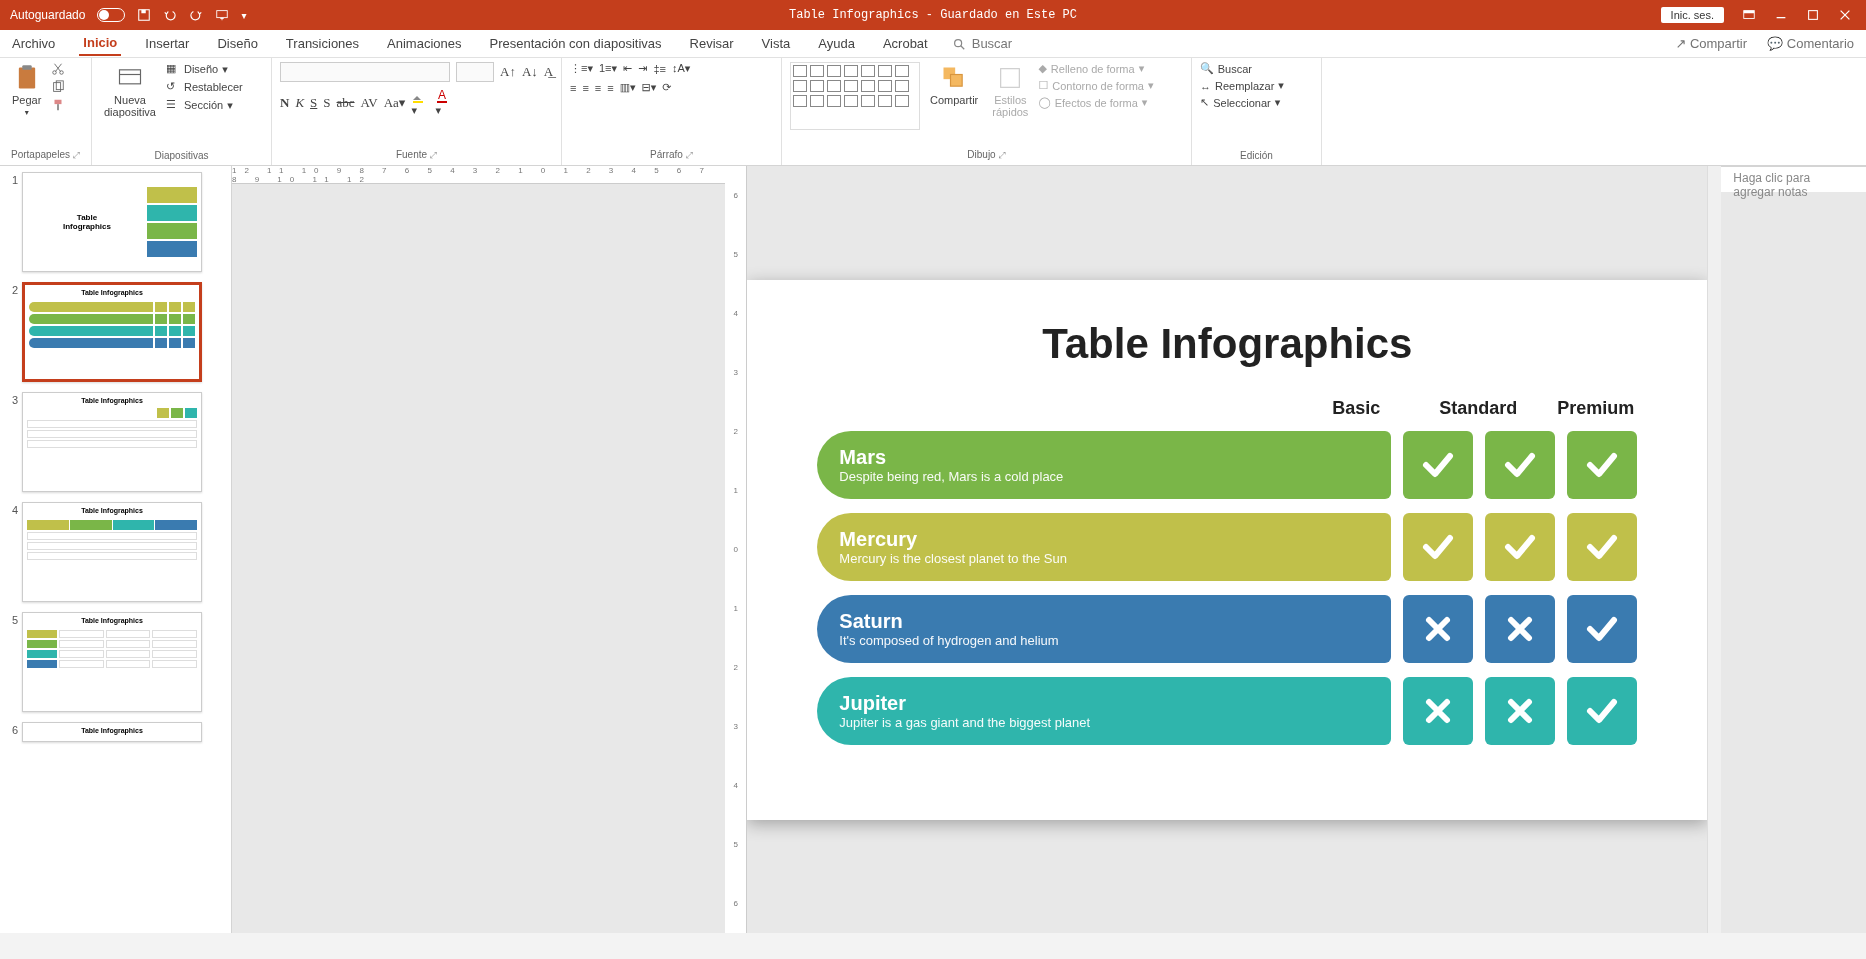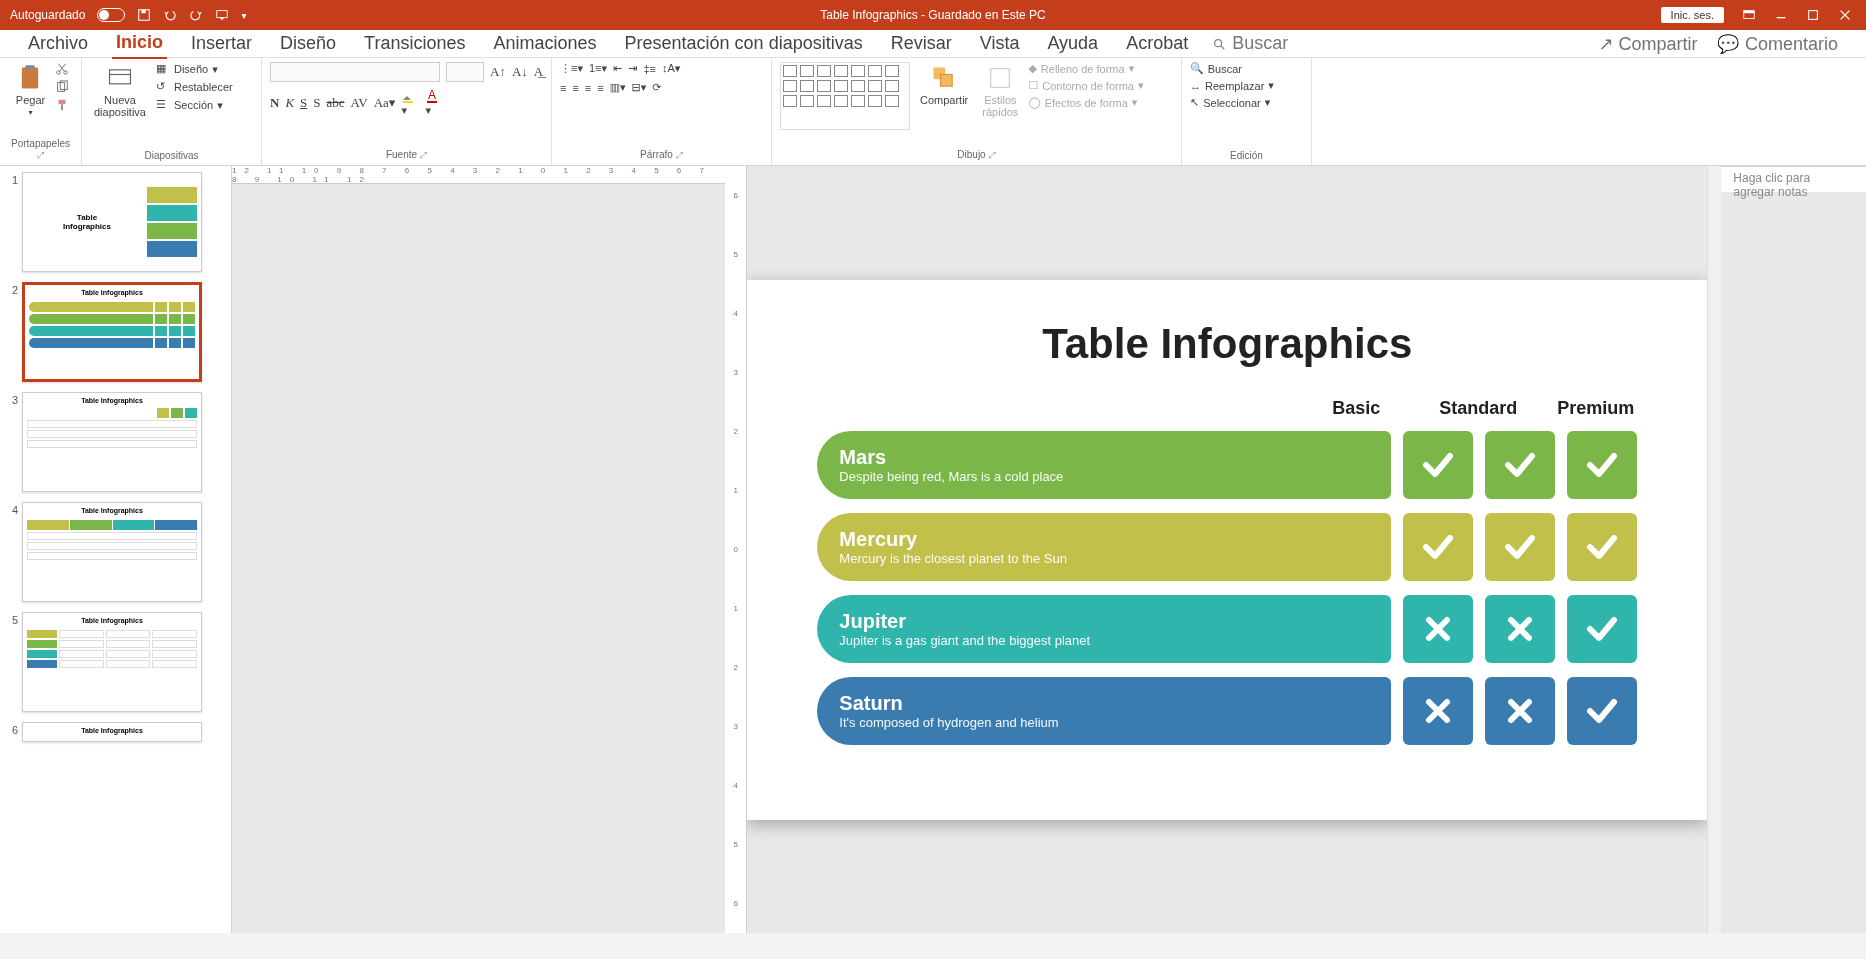--- a/index.html
+++ b/index.html
@@ -3,26 +3,26 @@
 <meta charset="utf-8">
 <style>
 * { margin: 0; padding: 0; box-sizing: border-box; font-family: "Segoe UI", sans-serif; }
 body { background: #f3f3f3; overflow: hidden; width: 1866px; height: 959px; }
 
 
 .title-bar { background: #c43e1c; height: 30px; display: flex; align-items: center; color: #fff; font-size: 12px; position: relative; }
 .title-left { display: flex; align-items: center; gap: 12px; padding-left: 10px; }
 .autosave-toggle { width: 28px; height: 14px; border: 1px solid #fff; border-radius: 7px; position: relative; }
 .autosave-toggle::after { content: ''; width: 10px; height: 10px; background: #fff; border-radius: 50%; position: absolute; left: 1px; top: 1px; }
-.title-center { position: absolute; left: 50%; transform: translateX(-50%); }
+.title-center { position: absolute; left: 50%; transform: translateX(-50%); font-family: Liberation Mono, monospace; }
 .title-right { margin-left: auto; display: flex; align-items: center; gap: 18px; padding-right: 14px; }
 .signin-btn { background: #fff; color: #333; padding: 2px 10px; font-size: 11px; border-radius: 2px; }
 
 
-.menu-bar { background: #fff; height: 28px; display: flex; align-items: center; padding: 0 24px; gap: 20px; font-size: 18px; border-bottom: 1px solid #e1e1e1; }
+.menu-bar { background: #fff; height: 28px; display: flex; align-items: center; padding: 0 8px; gap: 20px; font-size: 13px; border-bottom: 1px solid #e1e1e1; }
 .menu-item { padding: 4px 4px; cursor: pointer; color: #444; }
 .menu-item.active { color: #c43e1c; border-bottom: 2px solid #c43e1c; font-weight: 600; }
 .menu-right { margin-left: auto; display: flex; gap: 12px; }
 .share-btn { color: #737373; }
 .search-menu { display: flex; align-items: center; gap: 6px; color: #777; }
 
 
 .ribbon { background: #fff; height: 108px; display: flex; border-bottom: 1px solid #d4d4d4; }
 .ribbon-group { border-right: 1px solid #e1e1e1; padding: 4px 8px 2px; display: flex; flex-direction: column; justify-content: space-between; }
 .ribbon-group-label { font-size: 10px; color: #666; text-align: center; padding-bottom: 2px; }
@@ -165,21 +165,21 @@
     </div>
     <div class="menu-item share-btn">
       <span>💬</span>
       <span>Comentario</span>
     </div>
   </div>
 </div>
 
 <div class="ribbon">
 
-  <div class="ribbon-group" style="width:82px;align-items:center;">
+  <div class="ribbon-group" style="width:92px;">
     <div class="ribbon-body">
       <div class="ribbon-btn">
         <svg class="icon-lg" viewBox="0 0 24 24">
             <rect x="5" y="3" width="14" height="18" rx="1" fill="#c97b3e"></rect>
             <rect x="8" y="1" width="8" height="4" rx="1" fill="#888"></rect>
           </svg>
         <span>Pegar</span>
         <span style="font-size:8px;">▾</span>
       </div>
       <div class="ribbon-row">
@@ -529,61 +529,61 @@
                     <path d="M4 12 L10 18 L20 6" fill="none" stroke="#fff" stroke-width="4" stroke-linecap="round" stroke-linejoin="round"></path>
                   </svg>
                 </div>
                 <div class="row-cell c-olive">
                   <svg class="check-svg" viewBox="0 0 24 24">
                     <path d="M4 12 L10 18 L20 6" fill="none" stroke="#fff" stroke-width="4" stroke-linecap="round" stroke-linejoin="round"></path>
                   </svg>
                 </div>
               </div>
               <div class="table-row">
+                <div class="row-label c-blue">
+                  <div class="row-title">Saturn</div>
+                  <div class="row-sub">It's composed of hydrogen and helium</div>
+                </div>
+                <div class="row-cell c-blue">
+                  <svg class="x-svg" viewBox="0 0 24 24">
+                    <path d="M6 6 L18 18 M18 6 L6 18" fill="none" stroke="#fff" stroke-width="4" stroke-linecap="round"></path>
+                  </svg>
+                </div>
+                <div class="row-cell c-blue">
+                  <svg class="x-svg" viewBox="0 0 24 24">
+                    <path d="M6 6 L18 18 M18 6 L6 18" fill="none" stroke="#fff" stroke-width="4" stroke-linecap="round"></path>
+                  </svg>
+                </div>
+                <div class="row-cell c-blue">
+                  <svg class="check-svg" viewBox="0 0 24 24">
+                    <path d="M4 12 L10 18 L20 6" fill="none" stroke="#fff" stroke-width="4" stroke-linecap="round" stroke-linejoin="round"></path>
+                  </svg>
+                </div>
+              </div>
+              <div class="table-row">
                 <div class="row-label c-teal">
                   <div class="row-title">Jupiter</div>
                   <div class="row-sub">Jupiter is a gas giant and the biggest planet</div>
                 </div>
                 <div class="row-cell c-teal">
                   <svg class="x-svg" viewBox="0 0 24 24">
                     <path d="M6 6 L18 18 M18 6 L6 18" fill="none" stroke="#fff" stroke-width="4" stroke-linecap="round"></path>
                   </svg>
                 </div>
                 <div class="row-cell c-teal">
                   <svg class="x-svg" viewBox="0 0 24 24">
                     <path d="M6 6 L18 18 M18 6 L6 18" fill="none" stroke="#fff" stroke-width="4" stroke-linecap="round"></path>
                   </svg>
                 </div>
                 <div class="row-cell c-teal">
                   <svg class="check-svg" viewBox="0 0 24 24">
                     <path d="M4 12 L10 18 L20 6" fill="none" stroke="#fff" stroke-width="4" stroke-linecap="round" stroke-linejoin="round"></path>
                   </svg>
                 </div>
               </div>
-              <div class="table-row">
-                <div class="row-label c-blue">
-                  <div class="row-title">Saturn</div>
-                  <div class="row-sub">It's composed of hydrogen and helium</div>
-                </div>
-                <div class="row-cell c-blue">
-                  <svg class="x-svg" viewBox="0 0 24 24">
-                    <path d="M6 6 L18 18 M18 6 L6 18" fill="none" stroke="#fff" stroke-width="4" stroke-linecap="round"></path>
-                  </svg>
-                </div>
-                <div class="row-cell c-blue">
-                  <svg class="x-svg" viewBox="0 0 24 24">
-                    <path d="M6 6 L18 18 M18 6 L6 18" fill="none" stroke="#fff" stroke-width="4" stroke-linecap="round"></path>
-                  </svg>
-                </div>
-                <div class="row-cell c-blue">
-                  <svg class="check-svg" viewBox="0 0 24 24">
-                    <path d="M4 12 L10 18 L20 6" fill="none" stroke="#fff" stroke-width="4" stroke-linecap="round" stroke-linejoin="round"></path>
-                  </svg>
-                </div>
-              </div>
             </div>
         </div>
       </div>
       <div class="scrollbar-v"></div>
     </div>
     <div class="notes-bar">Haga clic para agregar notas</div>
   </div>
 </div>
 
 </body></html>

